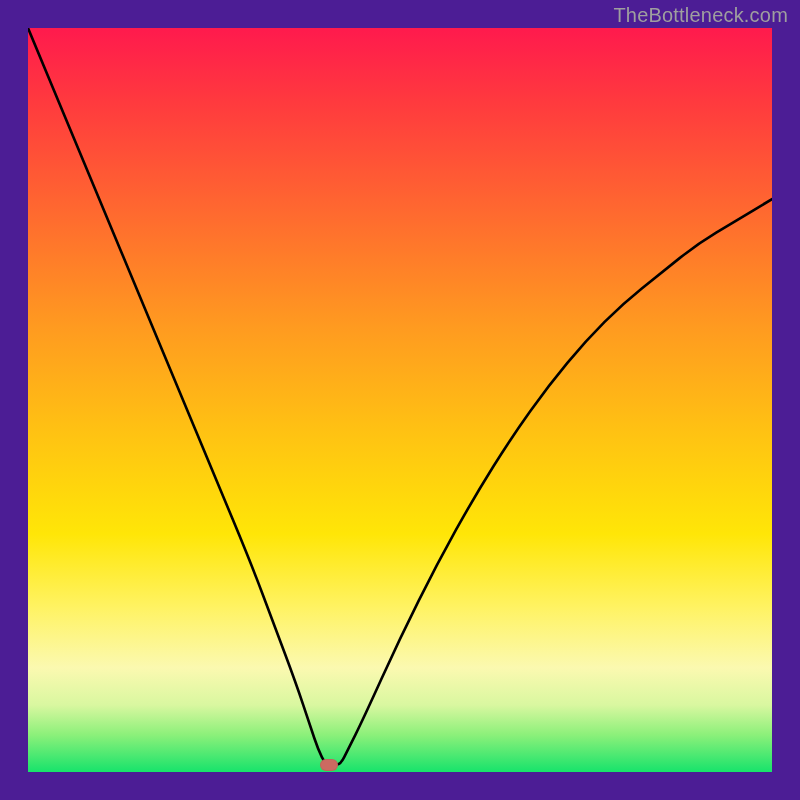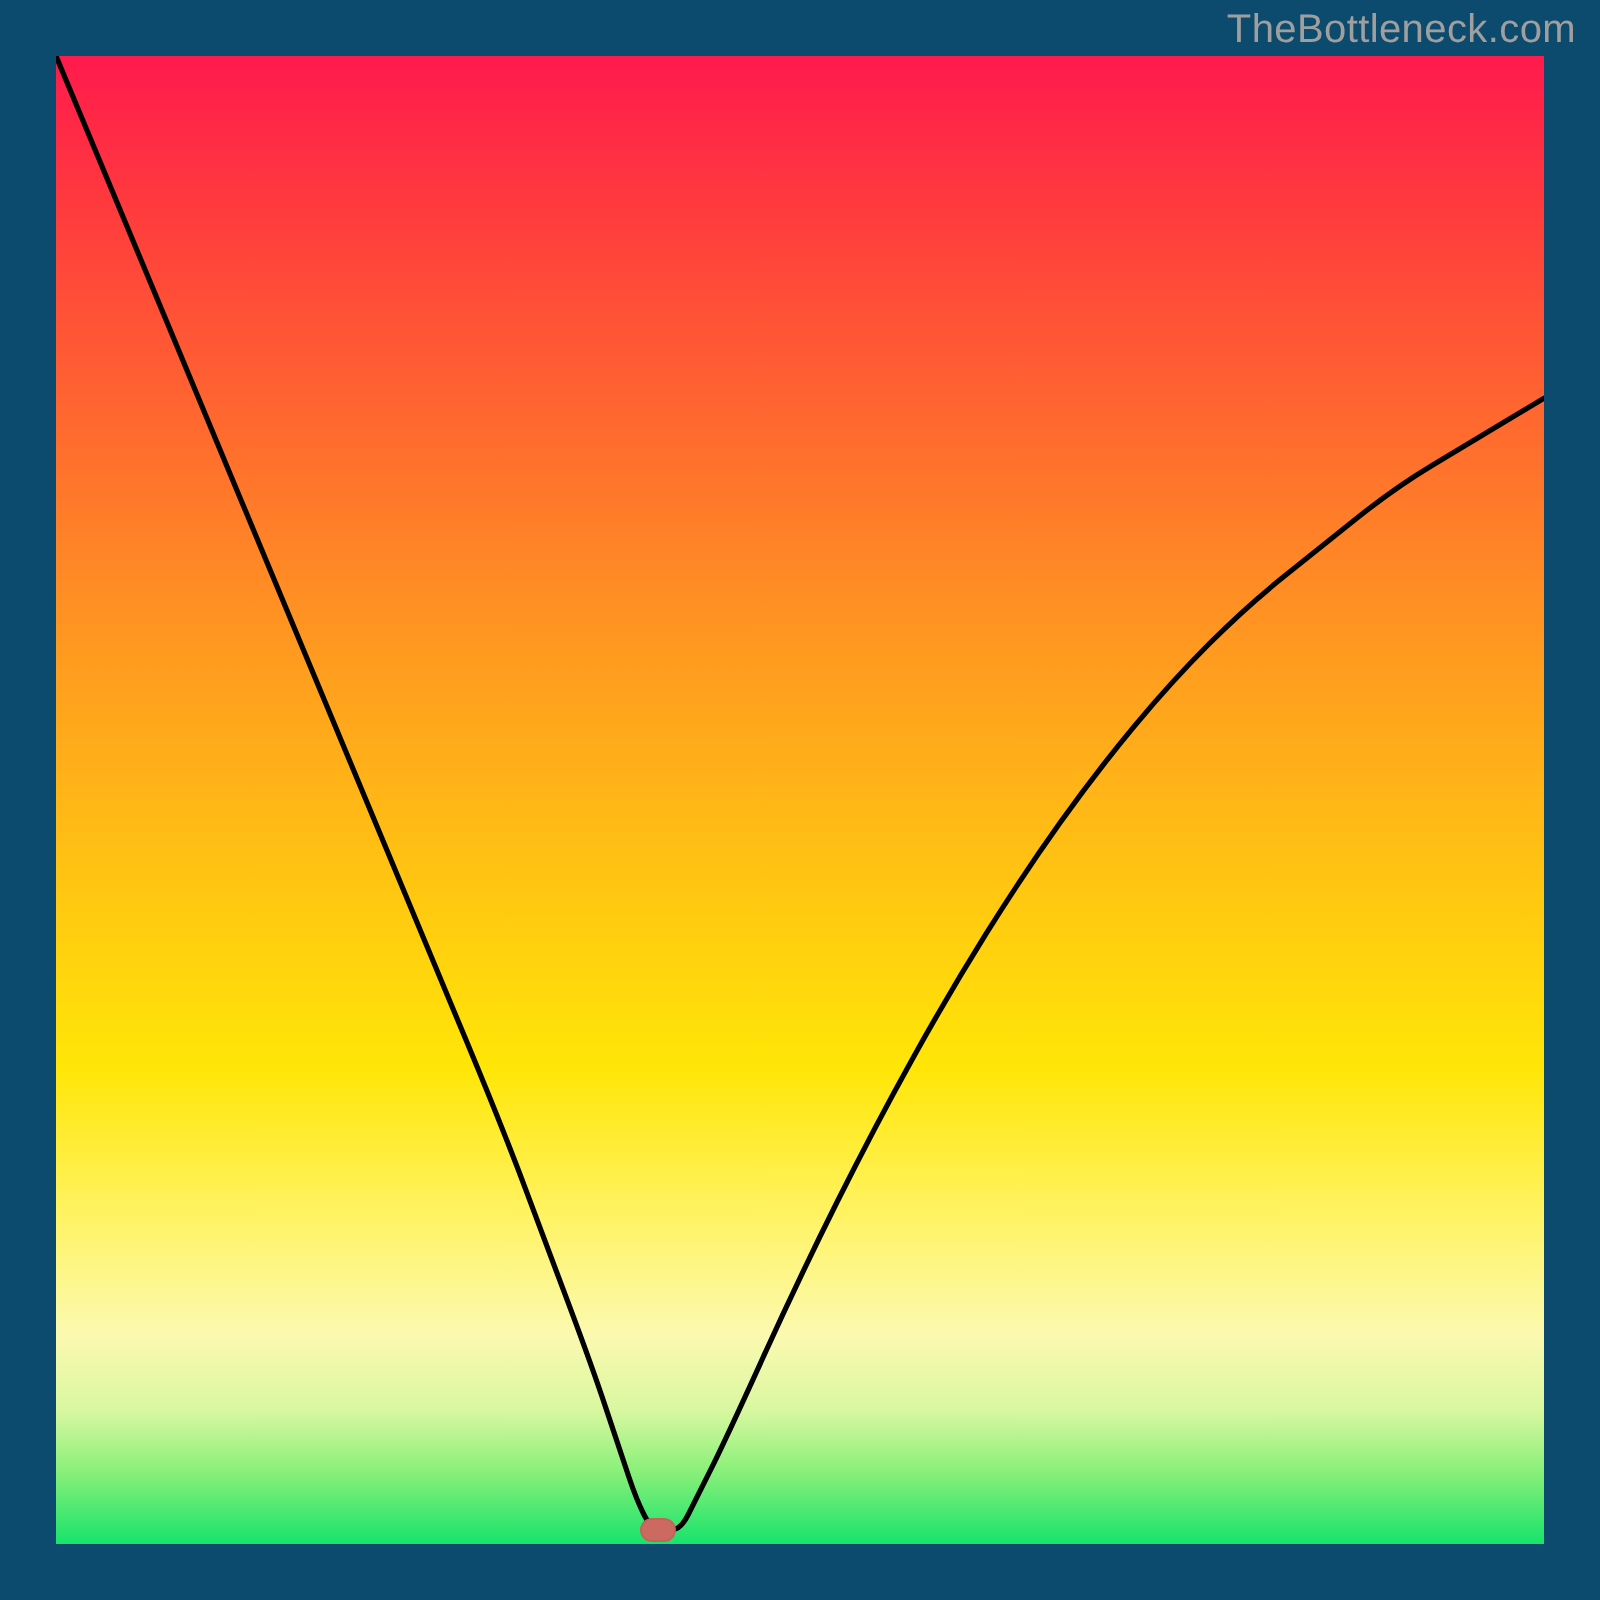--- a/index.html
+++ b/index.html
@@ -10,21 +10,21 @@
     background: #000;
     font-family: Arial, Helvetica, sans-serif;
     overflow: hidden;
   }
   .frame {
     position: absolute;
     left: 0;
     top: 0;
     width: 800px;
     height: 800px;
-    background: #0c4a6e;
+    background: #4c1d95;
   }
   .plot-area {
     position: absolute;
     left: 28px;
     top: 28px;
     width: 744px;
     height: 744px;
     
     background: linear-gradient(to bottom,
       #ff1a4d 0%,

